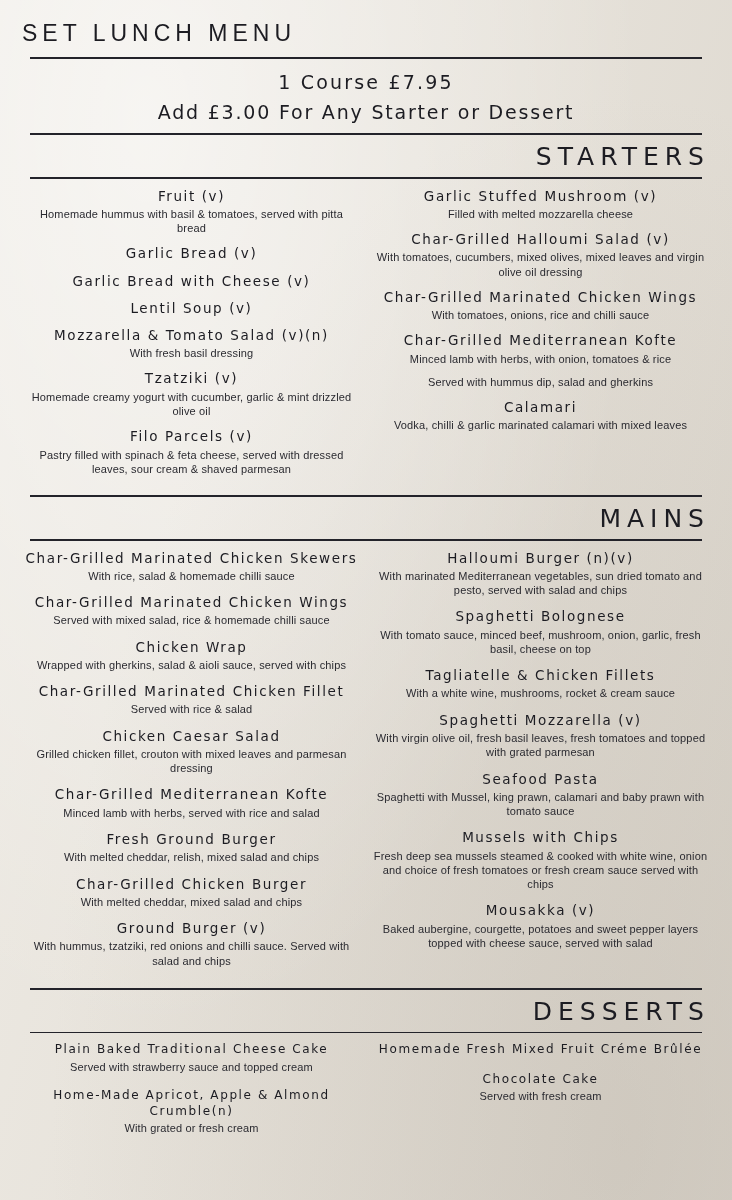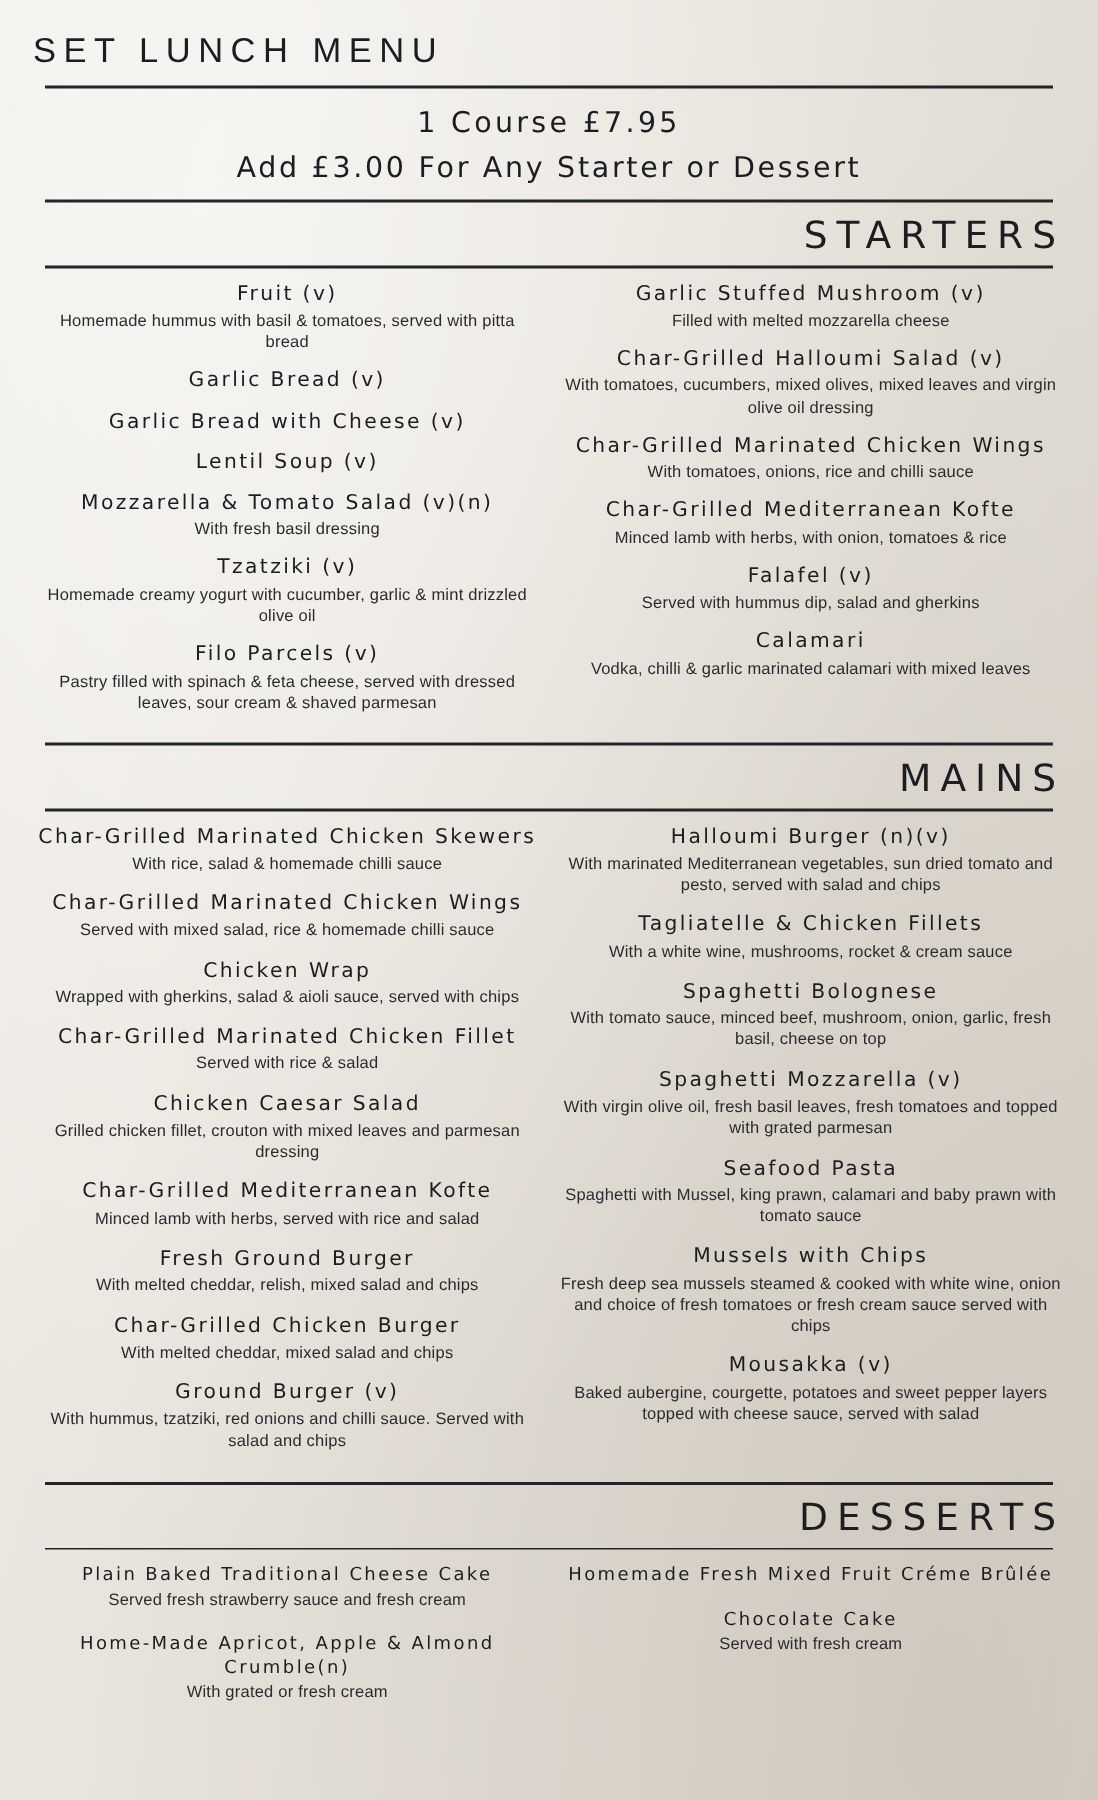--- a/index.html
+++ b/index.html
@@ -160,21 +160,20 @@
       </div>
       <div class="item">
         <div class="item-name">Char-Grilled Marinated Chicken Wings</div>
         <div class="item-desc">With tomatoes, onions, rice and chilli sauce</div>
       </div>
       <div class="item">
         <div class="item-name">Char-Grilled Mediterranean Kofte</div>
         <div class="item-desc">Minced lamb with herbs, with onion, tomatoes &amp; rice</div>
       </div>
       <div class="item">
-        <div class="item-name">Falafel  (v)</div>
         <div class="item-desc">Served with hummus dip, salad and gherkins</div>
       </div>
       <div class="item">
         <div class="item-name">Calamari</div>
         <div class="item-desc">Vodka, chilli &amp; garlic marinated calamari with mixed leaves</div>
       </div>
     </div>
   </div>
   <div class="rule"></div>
 
@@ -218,26 +217,26 @@
         <div class="item-name">Ground Burger (v)</div>
         <div class="item-desc">With hummus, tzatziki, red onions and chilli sauce. Served with salad and chips</div>
       </div>
     </div>
     <div class="col">
       <div class="item">
         <div class="item-name">Halloumi Burger  (n)(v)</div>
         <div class="item-desc">With marinated Mediterranean vegetables, sun dried tomato and pesto, served with salad and chips</div>
       </div>
       <div class="item">
+        <div class="item-name">Spaghetti Bolognese</div>
+        <div class="item-desc">With tomato sauce, minced beef, mushroom, onion, garlic, fresh basil, cheese on top</div>
+      </div>
+      <div class="item">
         <div class="item-name">Tagliatelle &amp; Chicken Fillets</div>
         <div class="item-desc">With a white wine, mushrooms, rocket &amp; cream sauce</div>
-      </div>
-      <div class="item">
-        <div class="item-name">Spaghetti Bolognese</div>
-        <div class="item-desc">With tomato sauce, minced beef, mushroom, onion, garlic, fresh basil, cheese on top</div>
       </div>
       <div class="item">
         <div class="item-name">Spaghetti Mozzarella  (v)</div>
         <div class="item-desc">With virgin olive oil, fresh basil leaves, fresh tomatoes and topped with grated parmesan</div>
       </div>
       <div class="item">
         <div class="item-name">Seafood Pasta</div>
         <div class="item-desc">Spaghetti with Mussel, king prawn, calamari and baby prawn with tomato sauce</div>
       </div>
       <div class="item">
@@ -251,21 +250,21 @@
     </div>
   </div>
   <div class="rule"></div>
 
   <div class="section-head">DESSERTS</div>
   <div class="rule thin"></div>
   <div class="columns desserts">
     <div class="col">
       <div class="item">
         <div class="item-name">Plain Baked Traditional Cheese Cake</div>
-        <div class="item-desc">Served fresh strawberry sauce and fresh cream</div>
+        <div class="item-desc">Served with strawberry sauce and topped cream</div>
       </div>
       <div class="spacer-sm"></div>
       <div class="item">
         <div class="item-name">Home-Made Apricot, Apple &amp; Almond Crumble(n)</div>
         <div class="item-desc">With grated or fresh cream</div>
       </div>
     </div>
     <div class="col">
       <div class="item">
         <div class="item-name">Homemade Fresh Mixed Fruit Créme Brûlée</div>

